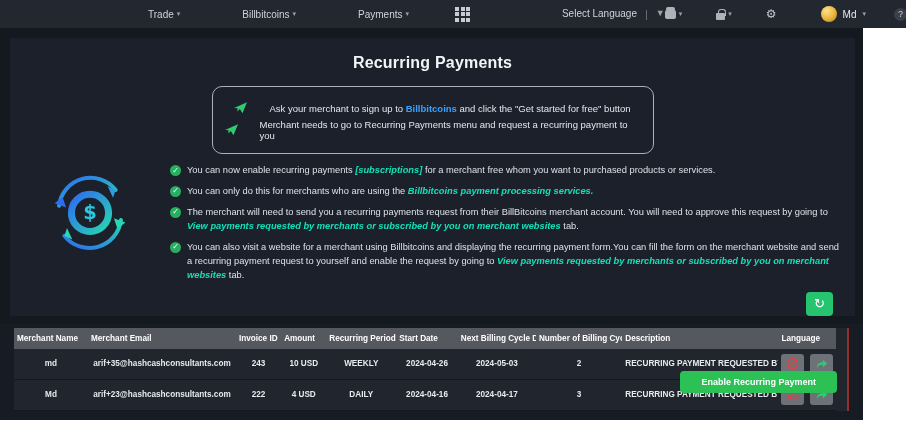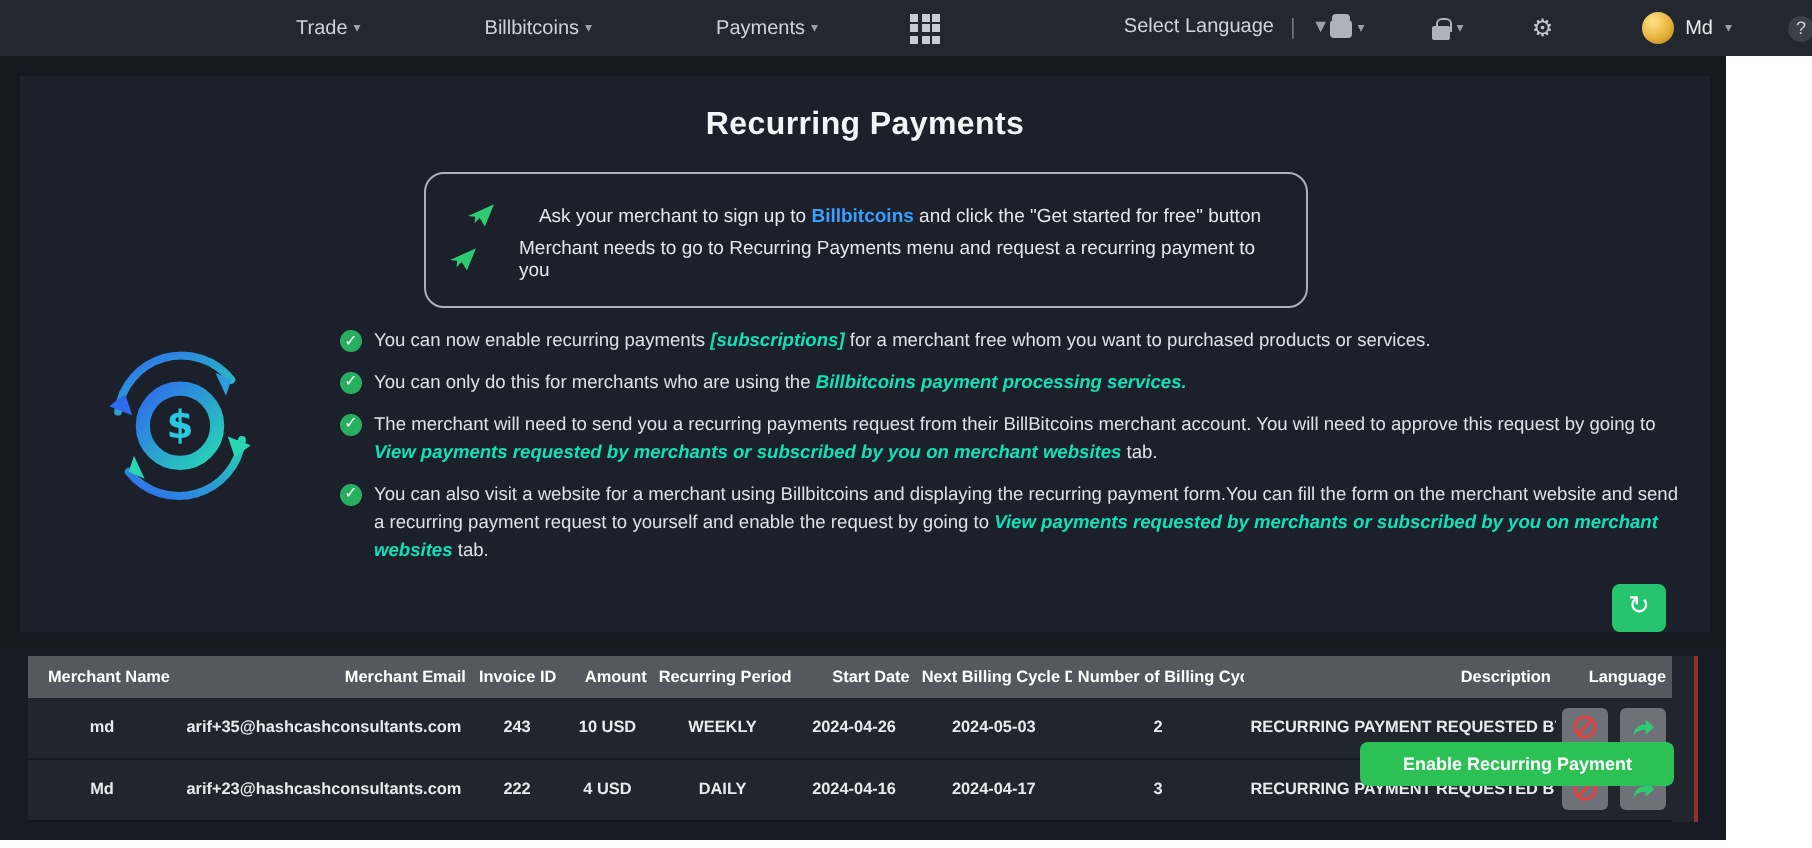--- a/index.html
+++ b/index.html
@@ -59,21 +59,21 @@
   .tabsbar { height:24px; background:#14171e; display:flex; align-items:center; gap:26px; padding-left:22px; }
   .tab { font-size:10px; cursor:pointer; white-space:nowrap; }
   .tab.inactive { color:#878d96; }
   .tab.active { color:#ffffff; font-weight:bold; }
 
   
   .table-section { position:relative; background:#171b23; height:100%; padding-top:4px; }
   .table-wrap { margin:0 14px; background:#21252d; border-right:2px solid #93302e; padding-right:11px; }
   table { width:100%; border-collapse:collapse; table-layout:fixed; }
   th { background:#55585e; color:#ffffff; font-size:8.2px; font-weight:bold; padding:6px 3px;
-       white-space:nowrap; overflow:hidden; text-align:right;margin-top:39px; }
+       white-space:nowrap; overflow:hidden; text-align:left;margin-top:39px; }
   td { color:#e7eaee; font-size:8.2px; font-weight:bold; padding:0 3px; height:30px; text-align:center;
        white-space:nowrap; overflow:hidden; border-bottom:1px solid #15181f; background:#21252d; }
   .col-mname{width:9%} .col-memail{width:18%} .col-inv{width:5.5%} .col-amt{width:5.5%}
   .col-rper{width:8.5%} .col-sdate{width:7.5%} .col-nbcd{width:9.5%} .col-nbc{width:10.5%}
   .col-desc{width:19%} .col-act{width:7%}
   .actions-cell { display:flex; gap:6px; justify-content:center; align-items:center; height:30px; }
   .act-btn { width:25px; height:20px; border:none; border-radius:3px; background:#6e7178;
              display:inline-flex; align-items:center; justify-content:center; cursor:pointer; }
 
   .tooltip { position:absolute; right:26px; top:47px; background:#2bc155; color:#ffffff;

